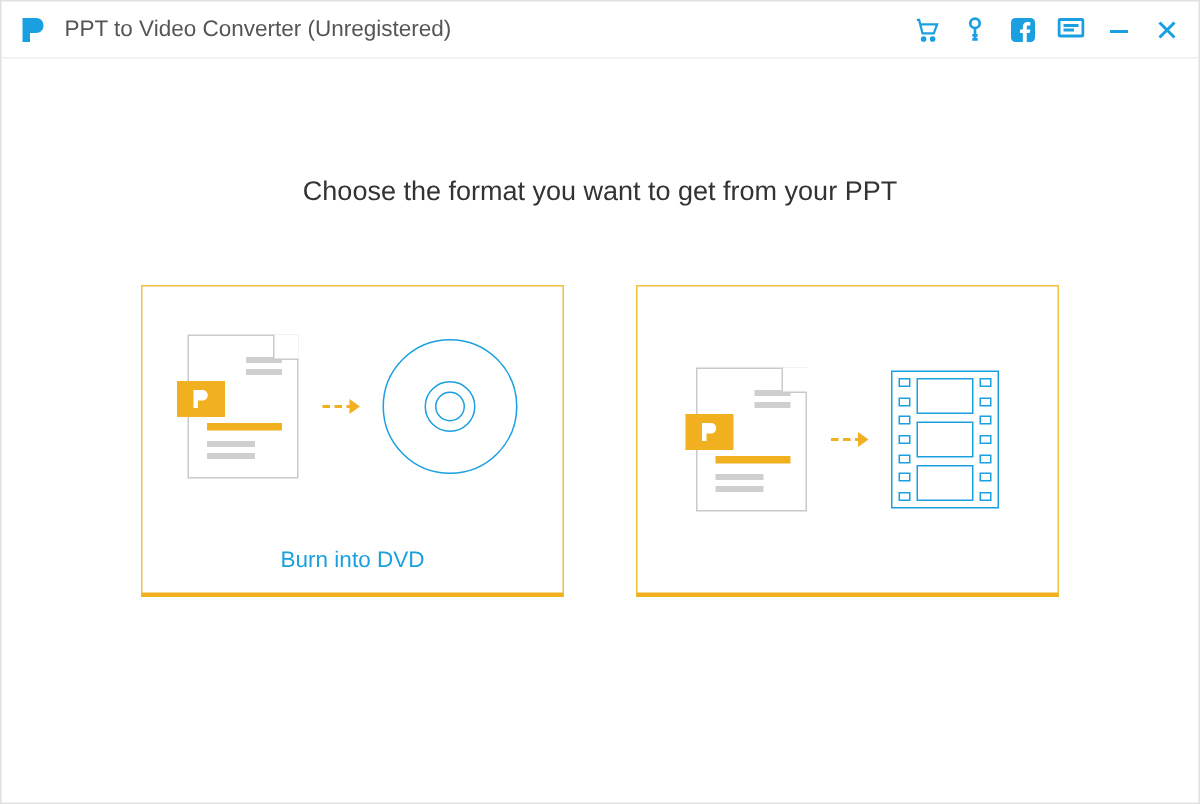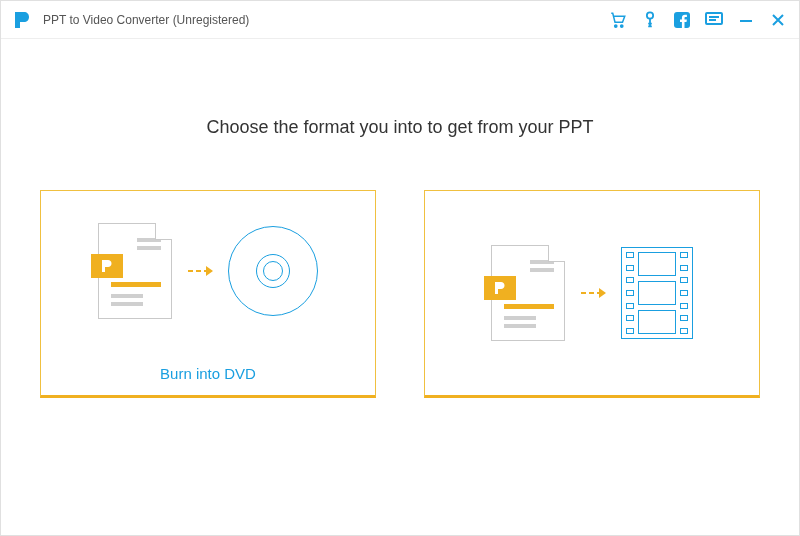--- a/index.html
+++ b/index.html
@@ -28,21 +28,21 @@
   .logo {
     width: 22px;
     height: 22px;
     margin-right: 10px;
     display: flex;
     align-items: center;
     justify-content: center;
   }
   .logo svg { display: block; }
   .title {
-    font-size: 12px;
+    font-size: 15px;
     color: #555555;
     flex: 0 0 auto;
     text-align: right;
   }
   .spacer { flex: 1; }
   .title-icons { display: flex; align-items: center; gap: 14px; }
   .ticon {
     width: 18px; height: 18px;
     display: flex; align-items: center; justify-content: center;
     cursor: pointer;
@@ -63,21 +63,21 @@
     font-size: 18px;
     color: #333333;
     font-weight: 500;
     margin-bottom: 52px;
   }
   .cards {
     display: flex;
     gap: 48px;
   }
   .card {
-    width: 336px;
+    width: 282px;
     height: 208px;
     border: 1px solid #f0c040;
     border-bottom: 3px solid #f0b020;
     display: flex;
     flex-direction: column;
     align-items: center;
     cursor: pointer;
     position: relative;
   }
   .card-visual {
@@ -202,21 +202,21 @@
       </span>
       <span class="ticon close">
         <svg width="14" height="14" viewBox="0 0 14 14" stroke="#1a9fe0" stroke-width="2">
           <path d="M2 2 L12 12 M12 2 L2 12"></path>
         </svg>
       </span>
     </div>
   </div>
 
   <div class="content">
-    <div class="headline">Choose the format you into to get from your PPT</div>
+    <div class="headline">Choose the format you want to get from your PPT</div>
 
     <div class="cards">
 
       <div class="card">
         <div class="card-visual">
           <div class="doc">
             <span class="line l1"></span>
             <span class="line l2"></span>
             <span class="line l3"></span>
             <span class="line l4"></span>

